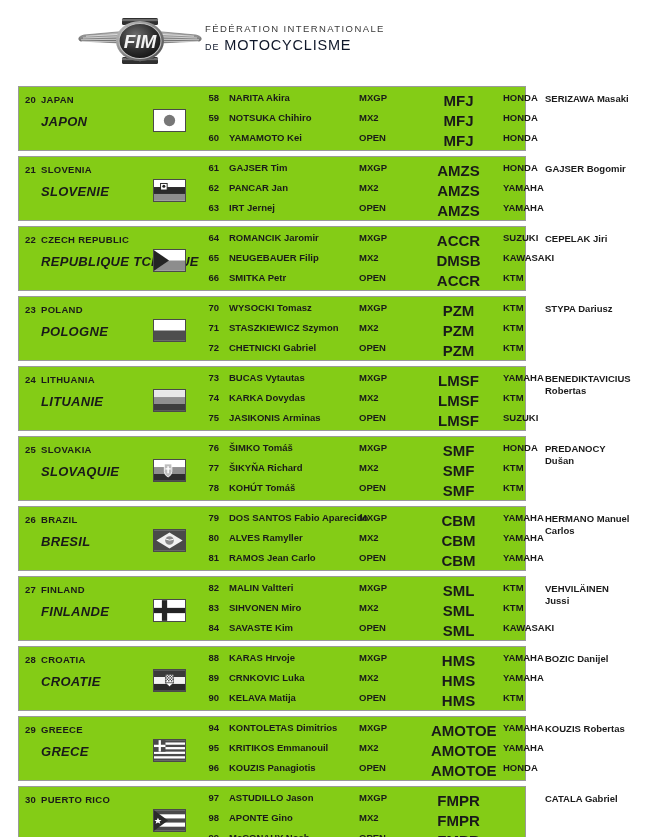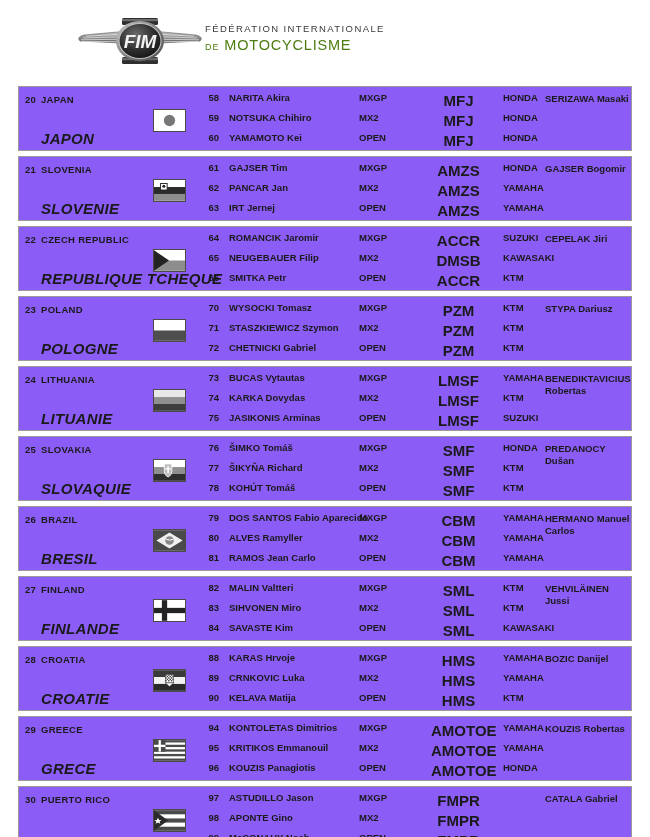--- a/index.html
+++ b/index.html
@@ -25,50 +25,50 @@
     position: absolute; left: 205px; top: 23px;
     width: 250px;
     line-height: 1.25;
   }
   .fim-l1 {
     font-size: 9.5px; letter-spacing: 1.4px; font-weight: 400;
     color: #3a3a3a;
   }
   .fim-l2 {
     font-size: 14.5px; letter-spacing: 0.8px; font-weight: 400;
-    color: #4d7c0f; margin-top: 1px;
+    color: #0f172a; margin-top: 1px;
   }
   .fim-l2 .sm { font-size: 9px; letter-spacing: 1px; }
 
   
   .blocks {
     position: absolute; left: 18px; top: 86px;
     width: 614px;
   }
   .block {
     position: relative;
-    width: 614px; height: 65px;
+    width: 508px; height: 65px;
     border: 1px solid #9a9a9a;
-    background: #8b5cf6;
+    background: #84cc16;
     margin-bottom: 5px;
   }
 
   .c-num {
     position: absolute; left: 6px; top: 7px;
     font-size: 9.5px; font-weight: bold; letter-spacing: 0.2px;
   }
   .c-name {
     position: absolute; left: 22px; top: 7px;
     font-size: 9.5px; font-weight: bold; letter-spacing: 0.3px;
     white-space: nowrap;
   }
   .c-name-fr {
     position: absolute; left: 22px; top: 27px;
-    font-size: 15px; font-weight: bold; font-style: italic;
-    letter-spacing: 0.3px; white-space: nowrap; margin-top: 16px;
+    font-size: 13px; font-weight: bold; font-style: italic;
+    letter-spacing: 0.3px; white-space: nowrap;
   }
 
   
   .flag {
     position: absolute; left: 134px; top: 22px;
     width: 33px; height: 23px;
     border: 1.5px solid #4a4a4a;
     background: #ffffff;
     overflow: hidden;
   }

